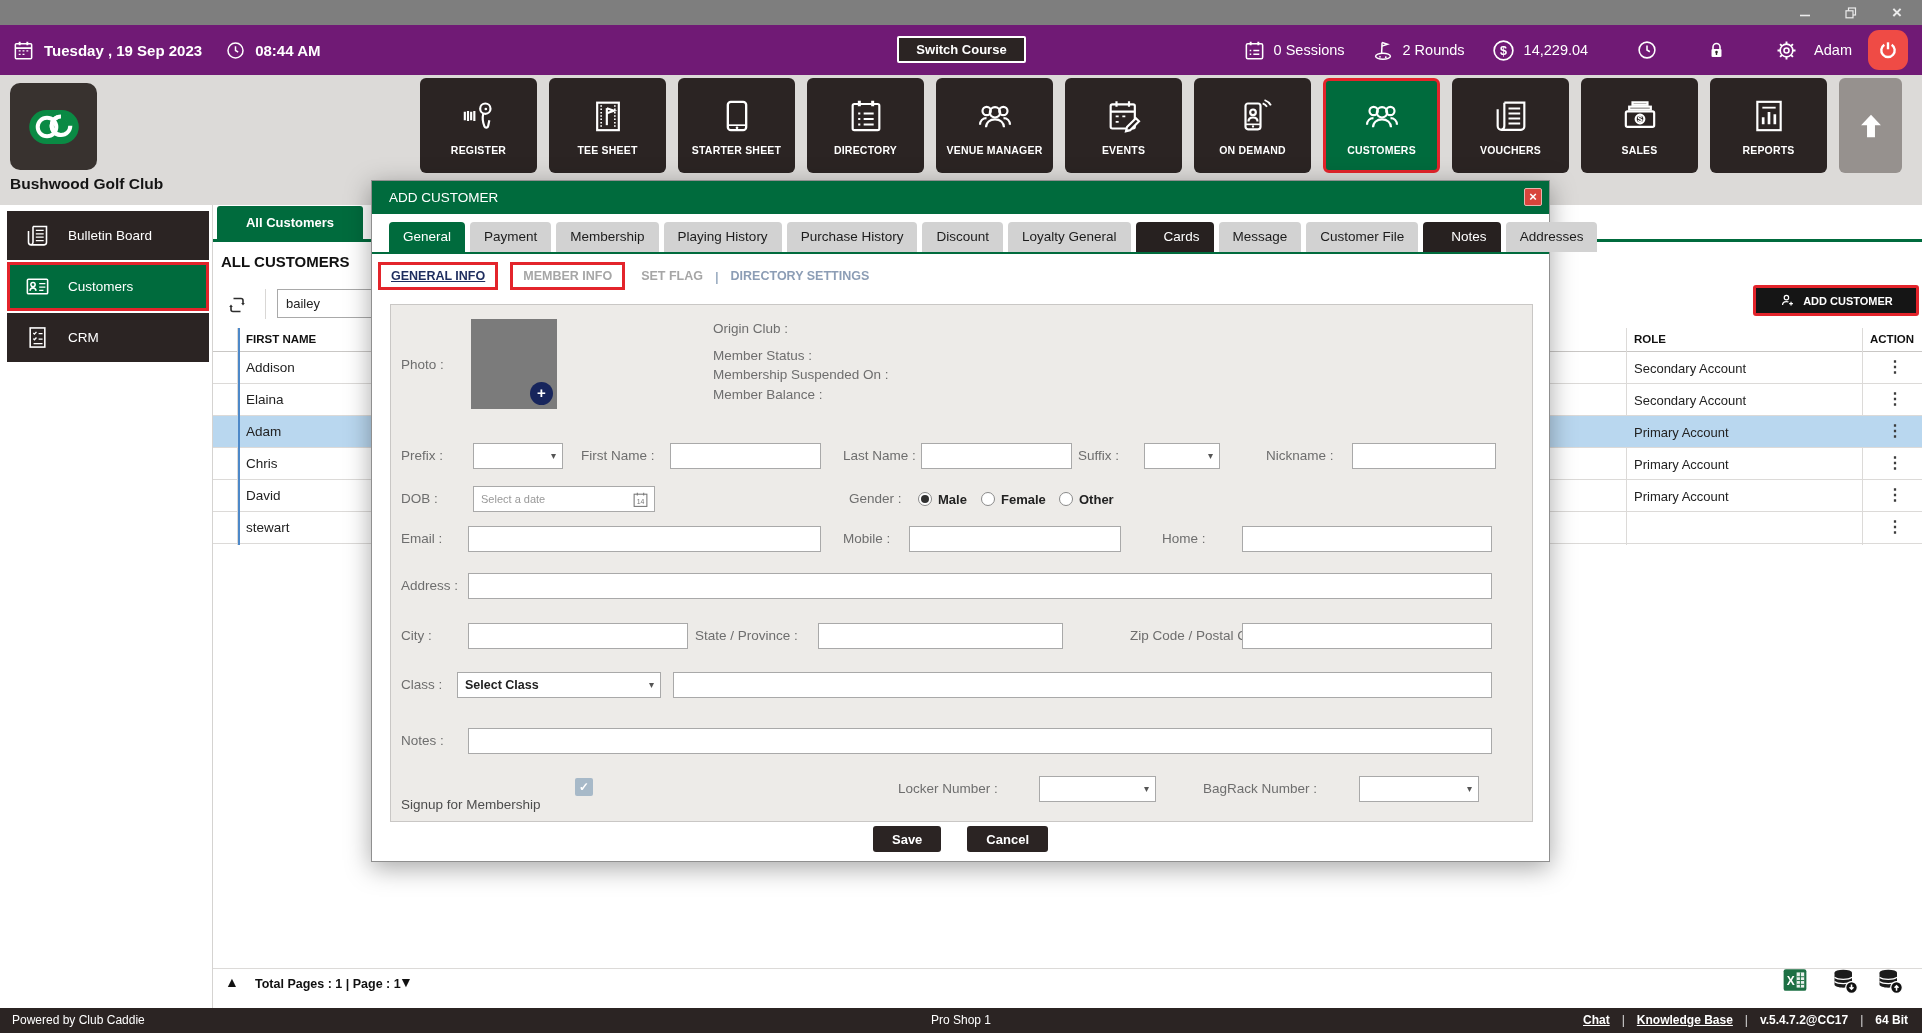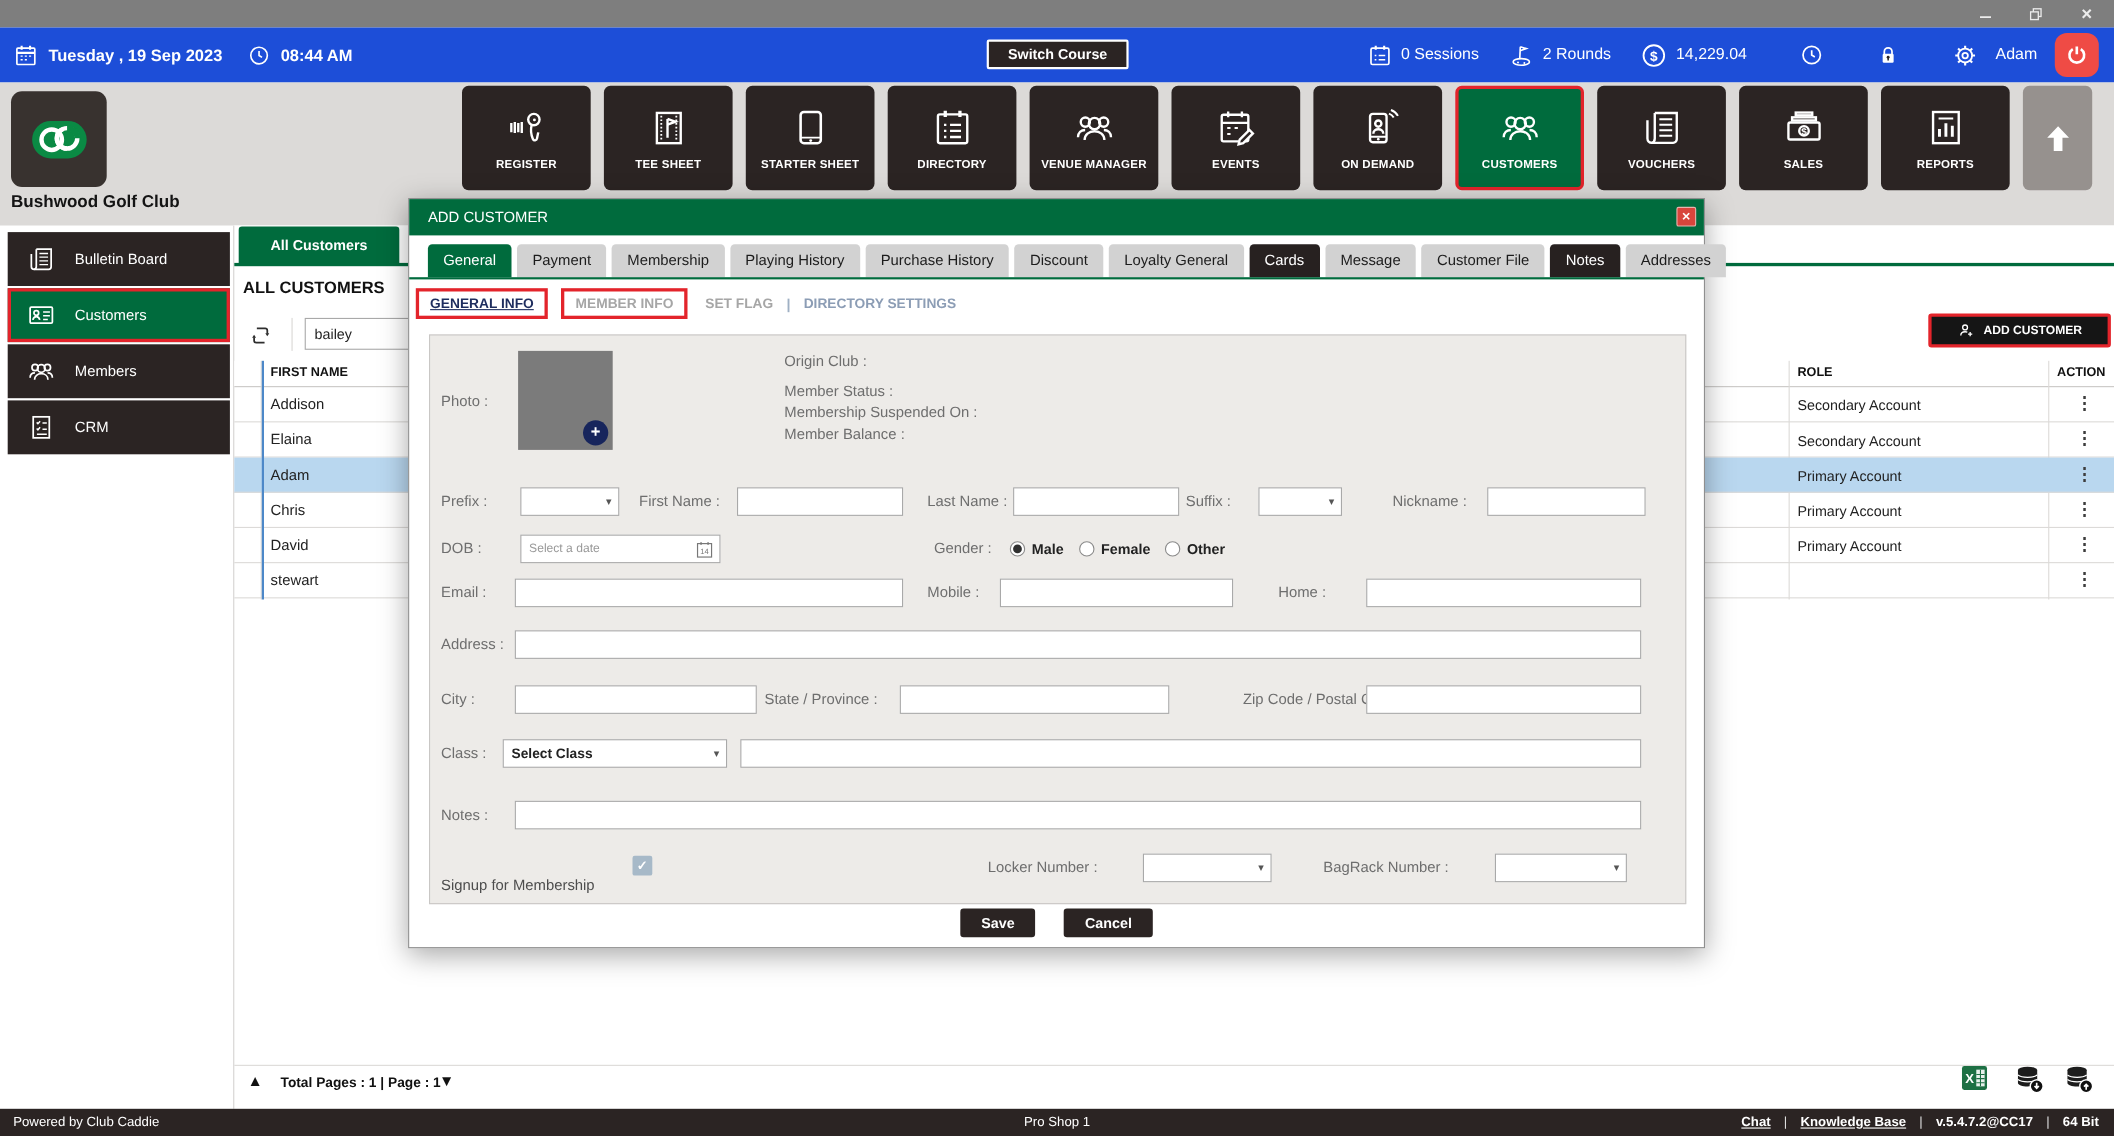--- a/index.html
+++ b/index.html
@@ -4,21 +4,21 @@
 <style>
   *{box-sizing:border-box;margin:0;padding:0;}
   html,body{width:1922px;height:1033px;}
   body{font-family:"Liberation Sans",sans-serif;background:#fff;position:relative;overflow:hidden;}
   .stage{position:absolute;left:0;top:0;width:1922px;height:1033px;background:#fff;overflow:hidden;}
   svg{display:block;}
   
   .titlebar{position:absolute;left:0;top:0;width:100%;height:25px;background:#7E7E7E;}
   .wbtn{position:absolute;top:0;height:25px;width:42px;display:flex;align-items:center;justify-content:center;color:#ECECEC;cursor:pointer;}
   
-  .appheader{position:absolute;left:0;top:25px;width:100%;height:50px;background:#1d4ed8;color:#fff;}
+  .appheader{position:absolute;left:0;top:25px;width:100%;height:50px;background:#701a75;color:#fff;}
   .hleft{position:absolute;left:12px;top:0;height:50px;display:flex;align-items:center;gap:9px;}
   .hdate,.htime{font-weight:700;font-size:15px;}
   .htimeicon{margin-left:14px;}
   .switchbtn{position:absolute;left:897px;top:11px;width:129px;height:27px;background:#2B2423;border:2px solid #fff;border-radius:2px;color:#fff;font-weight:700;font-size:13px;display:flex;align-items:center;justify-content:center;cursor:pointer;}
   .hright{position:absolute;right:14px;top:0;height:50px;display:flex;align-items:center;}
   .hstat{display:flex;align-items:center;gap:8px;font-size:14.5px;font-weight:400;margin-left:26px;}
   .hicon{margin-left:48px;cursor:pointer;}
   .huser{margin-left:16px;font-size:14.5px;}
   .powerbtn{margin-left:16px;width:40px;height:40px;border-radius:11px;background:#EF4B45;display:flex;align-items:center;justify-content:center;cursor:pointer;}
   
@@ -57,21 +57,21 @@
   .pagtri{position:absolute;top:769px;font-size:14px;color:#111;cursor:pointer;}
   .pagtext{position:absolute;left:42px;top:772px;font-weight:700;font-size:12.5px;color:#111;}
   .expicon{position:absolute;top:762px;width:28px;height:28px;cursor:pointer;}
   
   .modal{position:absolute;left:371px;top:180px;width:1179px;height:682px;background:#fff;border:1px solid #8F8F8F;box-shadow:0 6px 24px rgba(0,0,0,.35);z-index:10;}
   .mtitle{position:absolute;left:0;top:0;width:100%;height:33px;background:#006B3D;color:#fff;font-size:13.5px;display:flex;align-items:center;padding-left:17px;}
   .mclose{position:absolute;right:7px;top:7px;width:18px;height:18px;background:#D8453C;border:1px solid #E9B4AF;color:#fff;font-weight:700;font-size:13px;line-height:15px;text-align:center;border-radius:2px;cursor:pointer;}
   .mtabs{position:absolute;left:17px;top:41px;display:flex;gap:5px;}
   .mtab{height:30px;padding:0 14px;background:#D2D2D2;color:#1c1c1c;font-size:13.5px;line-height:30px;border-radius:4px 4px 0 0;cursor:pointer;white-space:nowrap;}
   .mtab.active{background:#006B3D;color:#fff;}
-  .mtab.dark{background:#272120;color:#fff;}
+  .mtab.dark{background:#272120;color:#fff;padding-left:28px;}
   .mgreen{position:absolute;left:0;top:71px;width:100%;height:2px;background:#006B3D;}
   .msub{position:absolute;left:6px;top:81px;display:flex;align-items:center;gap:12px;}
   .msub .box{border:3px solid #E3242B;padding:4px 10px;}
   .st1{color:#1E2D5E;font-weight:700;font-size:12.5px;text-decoration:underline;cursor:pointer;}
   .stg{color:#A6A6A6;font-weight:700;font-size:12.5px;cursor:pointer;}
   .stsep{color:#9FB0C4;font-weight:700;font-size:13px;}
   .st4{color:#8C9DB5;font-weight:700;font-size:12.5px;cursor:pointer;}
   .mpanel{position:absolute;left:18px;top:123px;width:1143px;height:518px;background:#EDEBE8;border:1px solid #C9C7C5;}
   .fl{position:absolute;font-size:13.5px;color:#6E6E6E;white-space:nowrap;}
   .fi{position:absolute;height:26px;border:1px solid #A9A9A9;background:#fff;font-family:"Liberation Sans",sans-serif;font-size:13px;color:#222;padding:0 7px;}
@@ -323,31 +323,20 @@
       <svg width="27" height="27" viewBox="0 0 24 24" fill="none" stroke="#fff" stroke-width="1.4">
           <rect x="3" y="5.5" width="18" height="13" rx="1"></rect>
           <circle cx="8" cy="10.3" r="1.9"></circle>
           <path d="M5.2 15.8c.4-1.7 1.5-2.6 2.8-2.6s2.4.9 2.8 2.6"></path>
           <path d="M13.5 9.5H19M13.5 12.5H19M13.5 15.5h3.8" stroke-width="1.2"></path>
         </svg>
       <span>Customers</span>
     </div>
     <div class="sitem">
       <svg width="27" height="27" viewBox="0 0 24 24" fill="none" stroke="#fff" stroke-width="1.4">
-          <circle cx="7" cy="9" r="2.5"></circle>
-          <path d="M3 17.3c0-2.5 1.7-4 3.9-4"></path>
-          <circle cx="17" cy="9" r="2.5"></circle>
-          <path d="M21 17.3c0-2.5-1.7-4-3.9-4"></path>
-          <circle cx="12" cy="9.8" r="3.1"></circle>
-          <path d="M6.6 18.8c0-2.9 2.4-4.8 5.4-4.8s5.4 1.9 5.4 4.8"></path>
-        </svg>
-      <span>Members</span>
-    </div>
-    <div class="sitem">
-      <svg width="27" height="27" viewBox="0 0 24 24" fill="none" stroke="#fff" stroke-width="1.4">
           <rect x="5.5" y="3.5" width="13" height="17"></rect>
           <path d="M8.3 8l1 1 1.8-2M8.3 13l1 1 1.8-2" stroke-width="1.2"></path>
           <path d="M13 8.5h3.5M13 13.5h3.5M8.5 17.5h8" stroke-width="1.2"></path>
         </svg>
       <span>CRM</span>
     </div>
   </div>
 
   <div class="content">
     <div class="alltab">All Customers</div>

